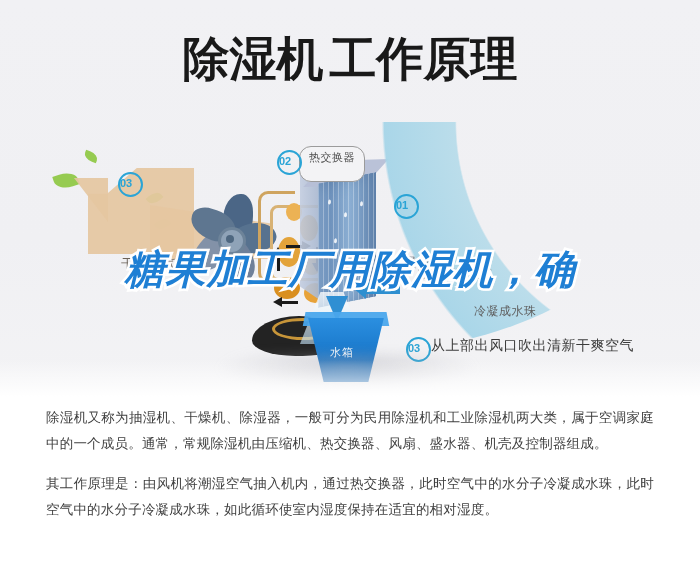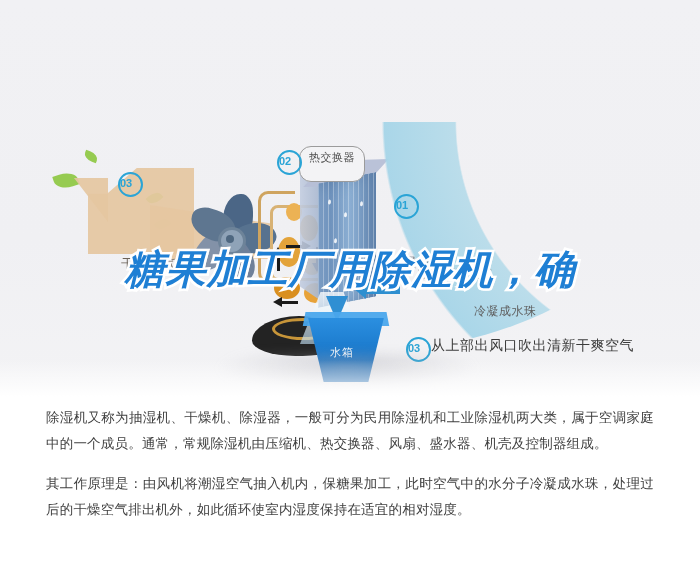--- a/index.html
+++ b/index.html
@@ -414,20 +414,23 @@
   }
   .para.p2 { margin-bottom: 0; }
 </style>
 </head>
 <body>
 
 <div class="page">
 
   <div class="illustration">
 
+    <div class="hero-title">
+      <span class="t1">除湿机</span><span class="t2">工作原理</span>
+    </div>
 
     <span class="leaf l1"></span>
     <span class="leaf l2"></span>
     <span class="leaf l3"></span>
     <span class="leaf l4"></span>
 
     <div class="dry-arrow"></div>
     <div class="dry-arrow-tip"></div>
     <div class="dry-arrow-band"></div>
     <div class="dry-label">干燥空气</div>
@@ -500,16 +503,16 @@
     <div class="illus-blur-blob"></div>
     <div class="illus-fade"></div>
   </div>
 
   <div class="overlay">
     <div class="overlay-line">糖果加工厂用除湿机，确</div>
   </div>
 
   <div class="copy">
     <p class="para p1">除湿机又称为抽湿机、干燥机、除湿器，一般可分为民用除湿机和工业除湿机两大类，属于空调家庭中的一个成员。通常，常规除湿机由压缩机、热交换器、风扇、盛水器、机壳及控制器组成。</p>
-    <p class="para p2">其工作原理是：由风机将潮湿空气抽入机内，保糖果加工，此时空气中的水分子冷凝成水珠，处理过后的干燥空气排出机外，如此循环使室内湿度保持在适宜的相对湿度。</p>
+    <p class="para p2">其工作原理是：由风机将潮湿空气抽入机内，通过热交换器，此时空气中的水分子冷凝成水珠，此时空气中的水分子冷凝成水珠，如此循环使室内湿度保持在适宜的相对湿度。</p>
   </div>
 
 </div>
 
 </body></html>

